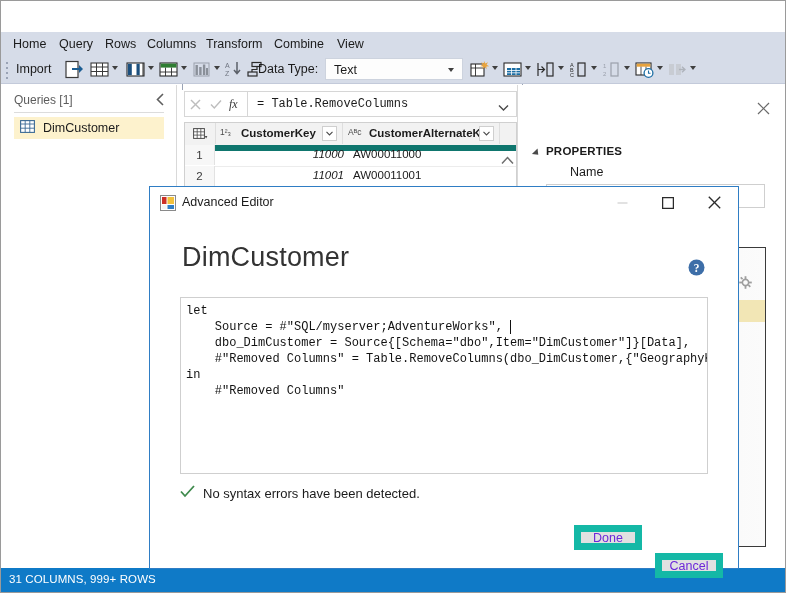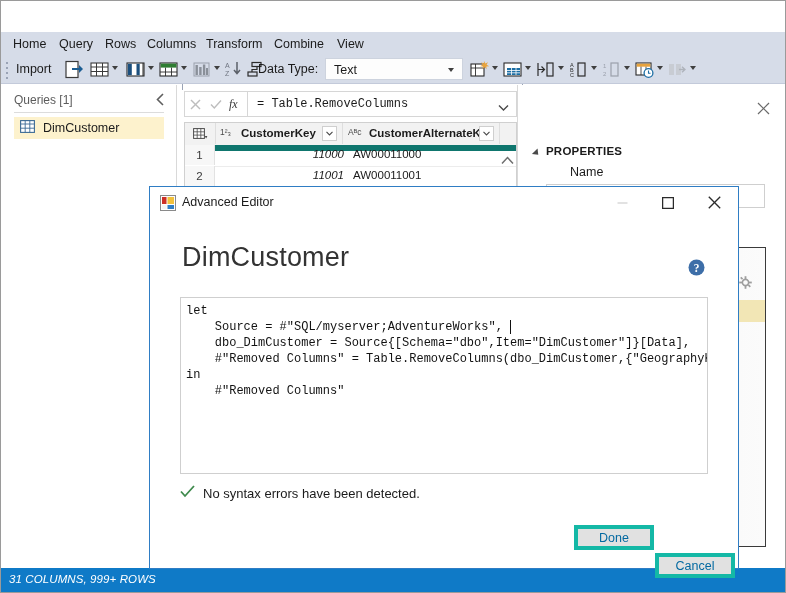--- a/index.html
+++ b/index.html
@@ -412,21 +412,20 @@
     background: #f2e6b5;
   }
 
   
   #statusbar {
     position: absolute;
     left: 0; bottom: 0;
     width: 784px; height: 24px;
     background: #0f7ac7;
     color: #ffffff;
-    font-style: italic;
   }
   #status-left {
     position: absolute;
     left: 8px; top: 5px;
     font-size: 11.5px;
     letter-spacing: 0.1px;
   }
   #status-right {
     position: absolute;
     right: 9px; top: 5px;
@@ -519,26 +518,26 @@
   }
   #check-icon { margin-right: 8px; display: block; }
   #syntax-text {
     font-size: 13px;
     color: #1b1b1b;
   }
 
   .dlg-btn {
     position: absolute;
     top: 338px;
-    width: 80px; height: 25px;
+    width: 68px; height: 25px;
     background: #e1e1e1;
-    border: 4px solid #14b8a6;
+    border: 7px solid #14b8a6;
     box-sizing: border-box;
     font-size: 12.5px;
-    color: #0369a1;
+    color: #6d28d9;
     display: flex; align-items: center; justify-content: center;
     font-family: "Liberation Sans", sans-serif;
   }
   #btn-done { left: 424px; }
   #btn-cancel { left: 505px; margin-top: 28px; }
 </style>
 </head>
 <body>
 
 <div id="app-window">

